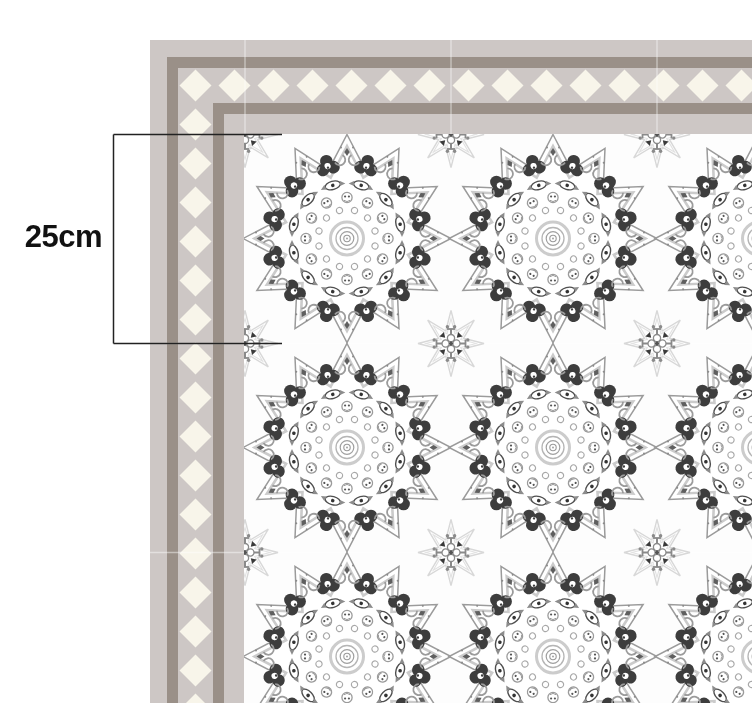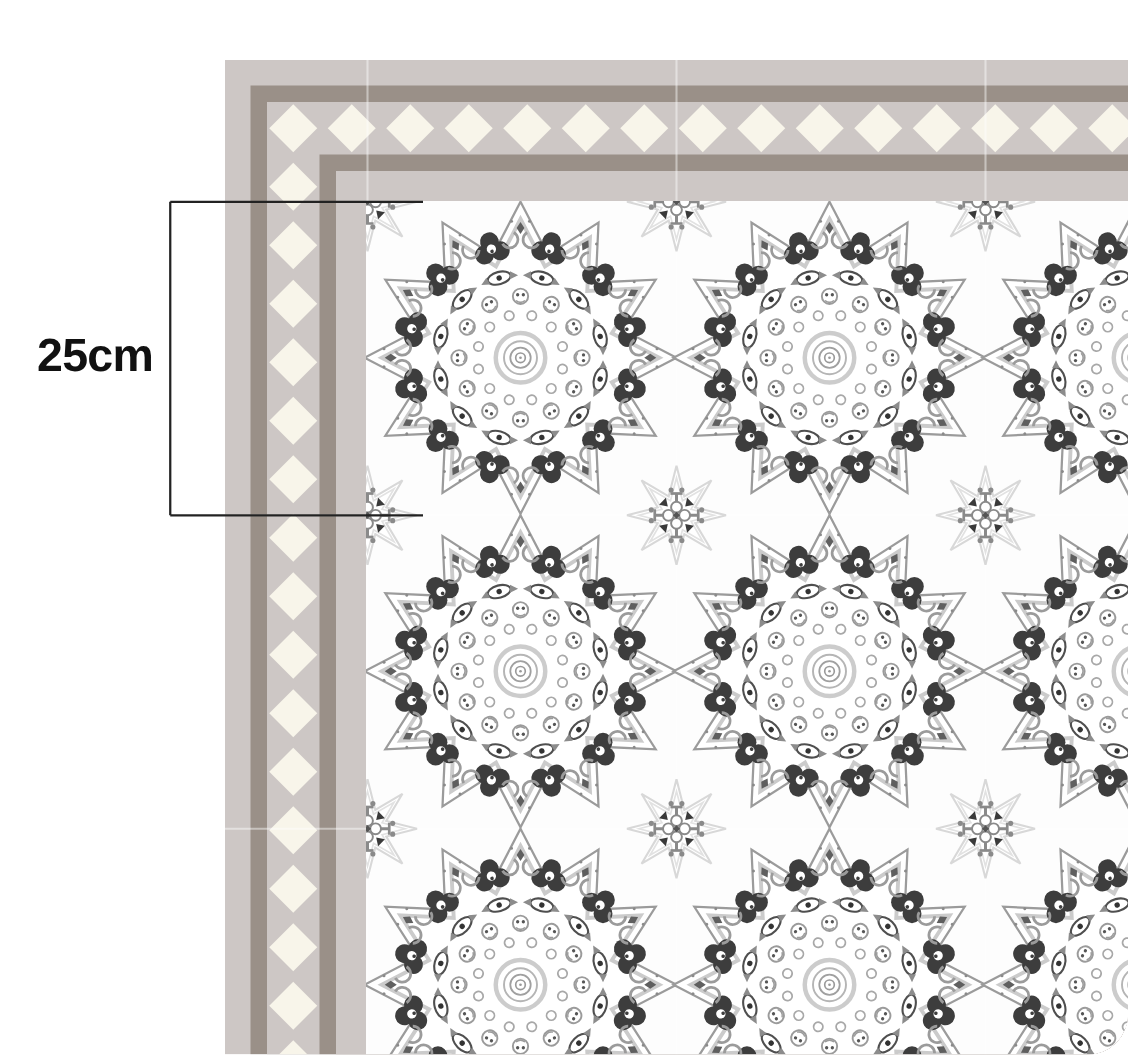--- a/index.html
+++ b/index.html
@@ -1,16 +1,16 @@
 <!DOCTYPE html>
 <html><head>
 <meta charset="utf-8">
 <style>
   html,body{margin:0;padding:0;background:#ffffff;font-family:"Liberation Sans",sans-serif;}
-  .stage{position:relative;width:752px;height:703px;overflow:hidden;background:#ffffff;border-radius:27px;}
+  .stage{position:relative;width:752px;height:703px;overflow:hidden;background:#ffffff;}
   .stage svg{position:absolute;left:0;top:0;}
   .dim-label{
     position:absolute;top:219px;left:12px;width:90px;
     text-align:right;font-size:31px;font-weight:700;color:#111111;
     letter-spacing:-0.5px;line-height:1.15;
   }
 </style>
 </head>
 <body>
 

